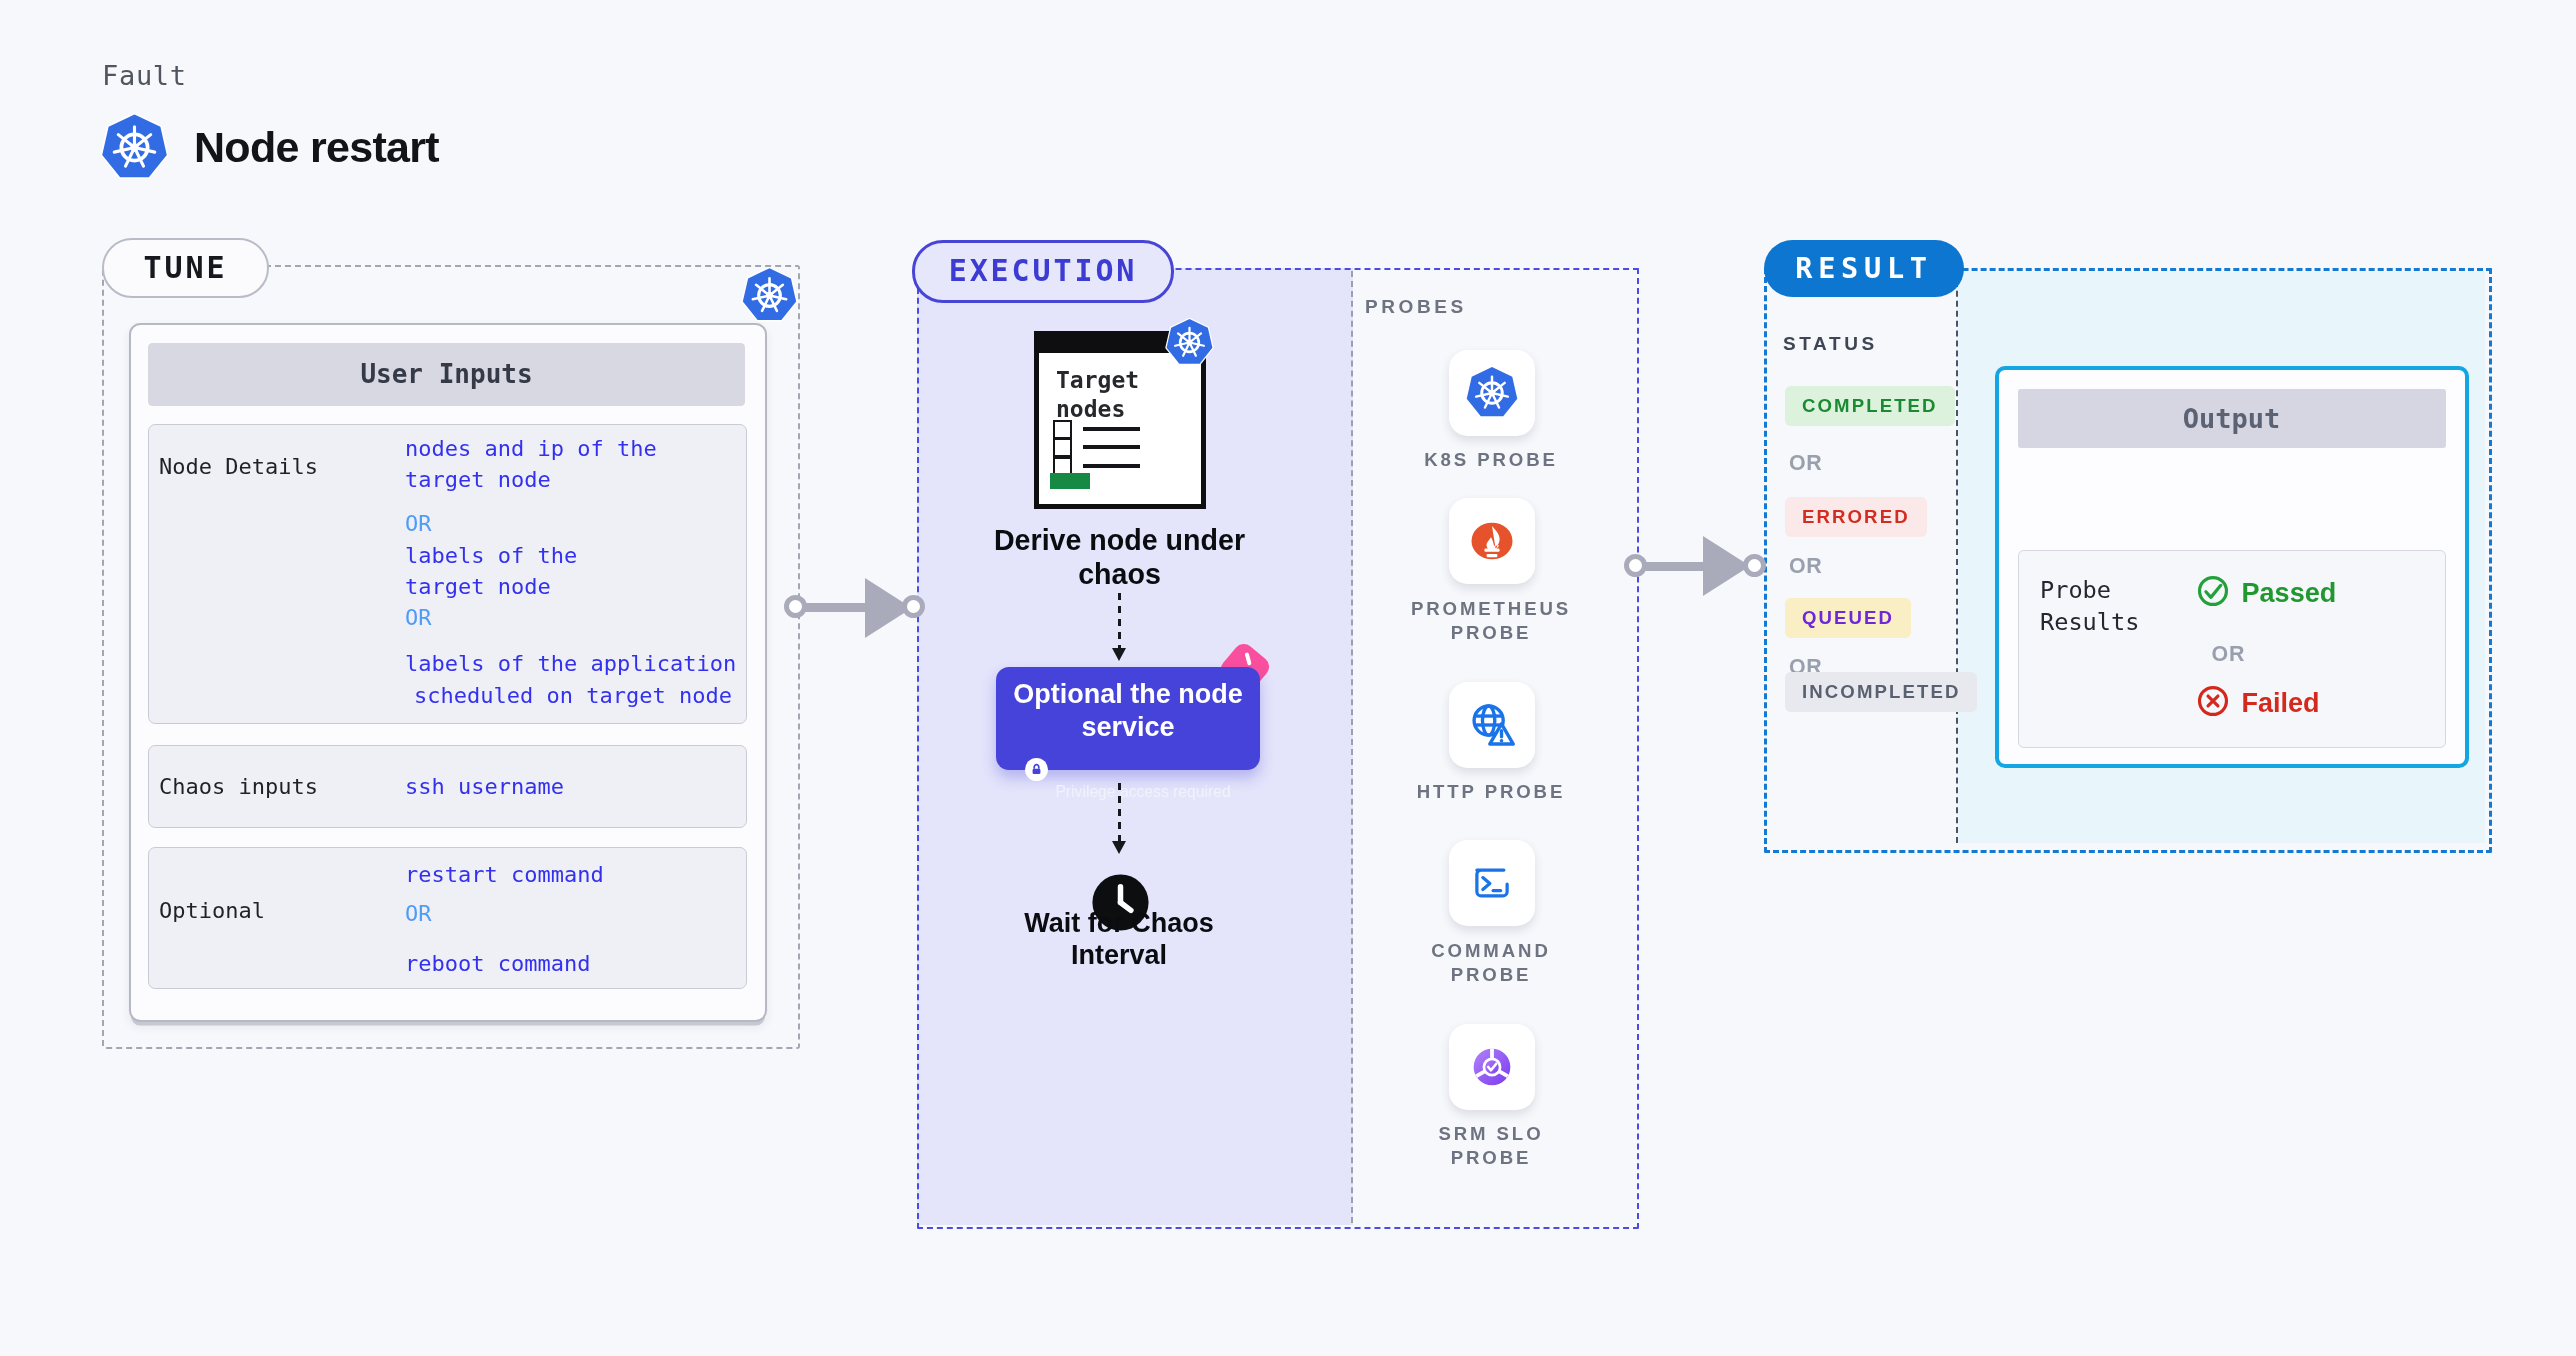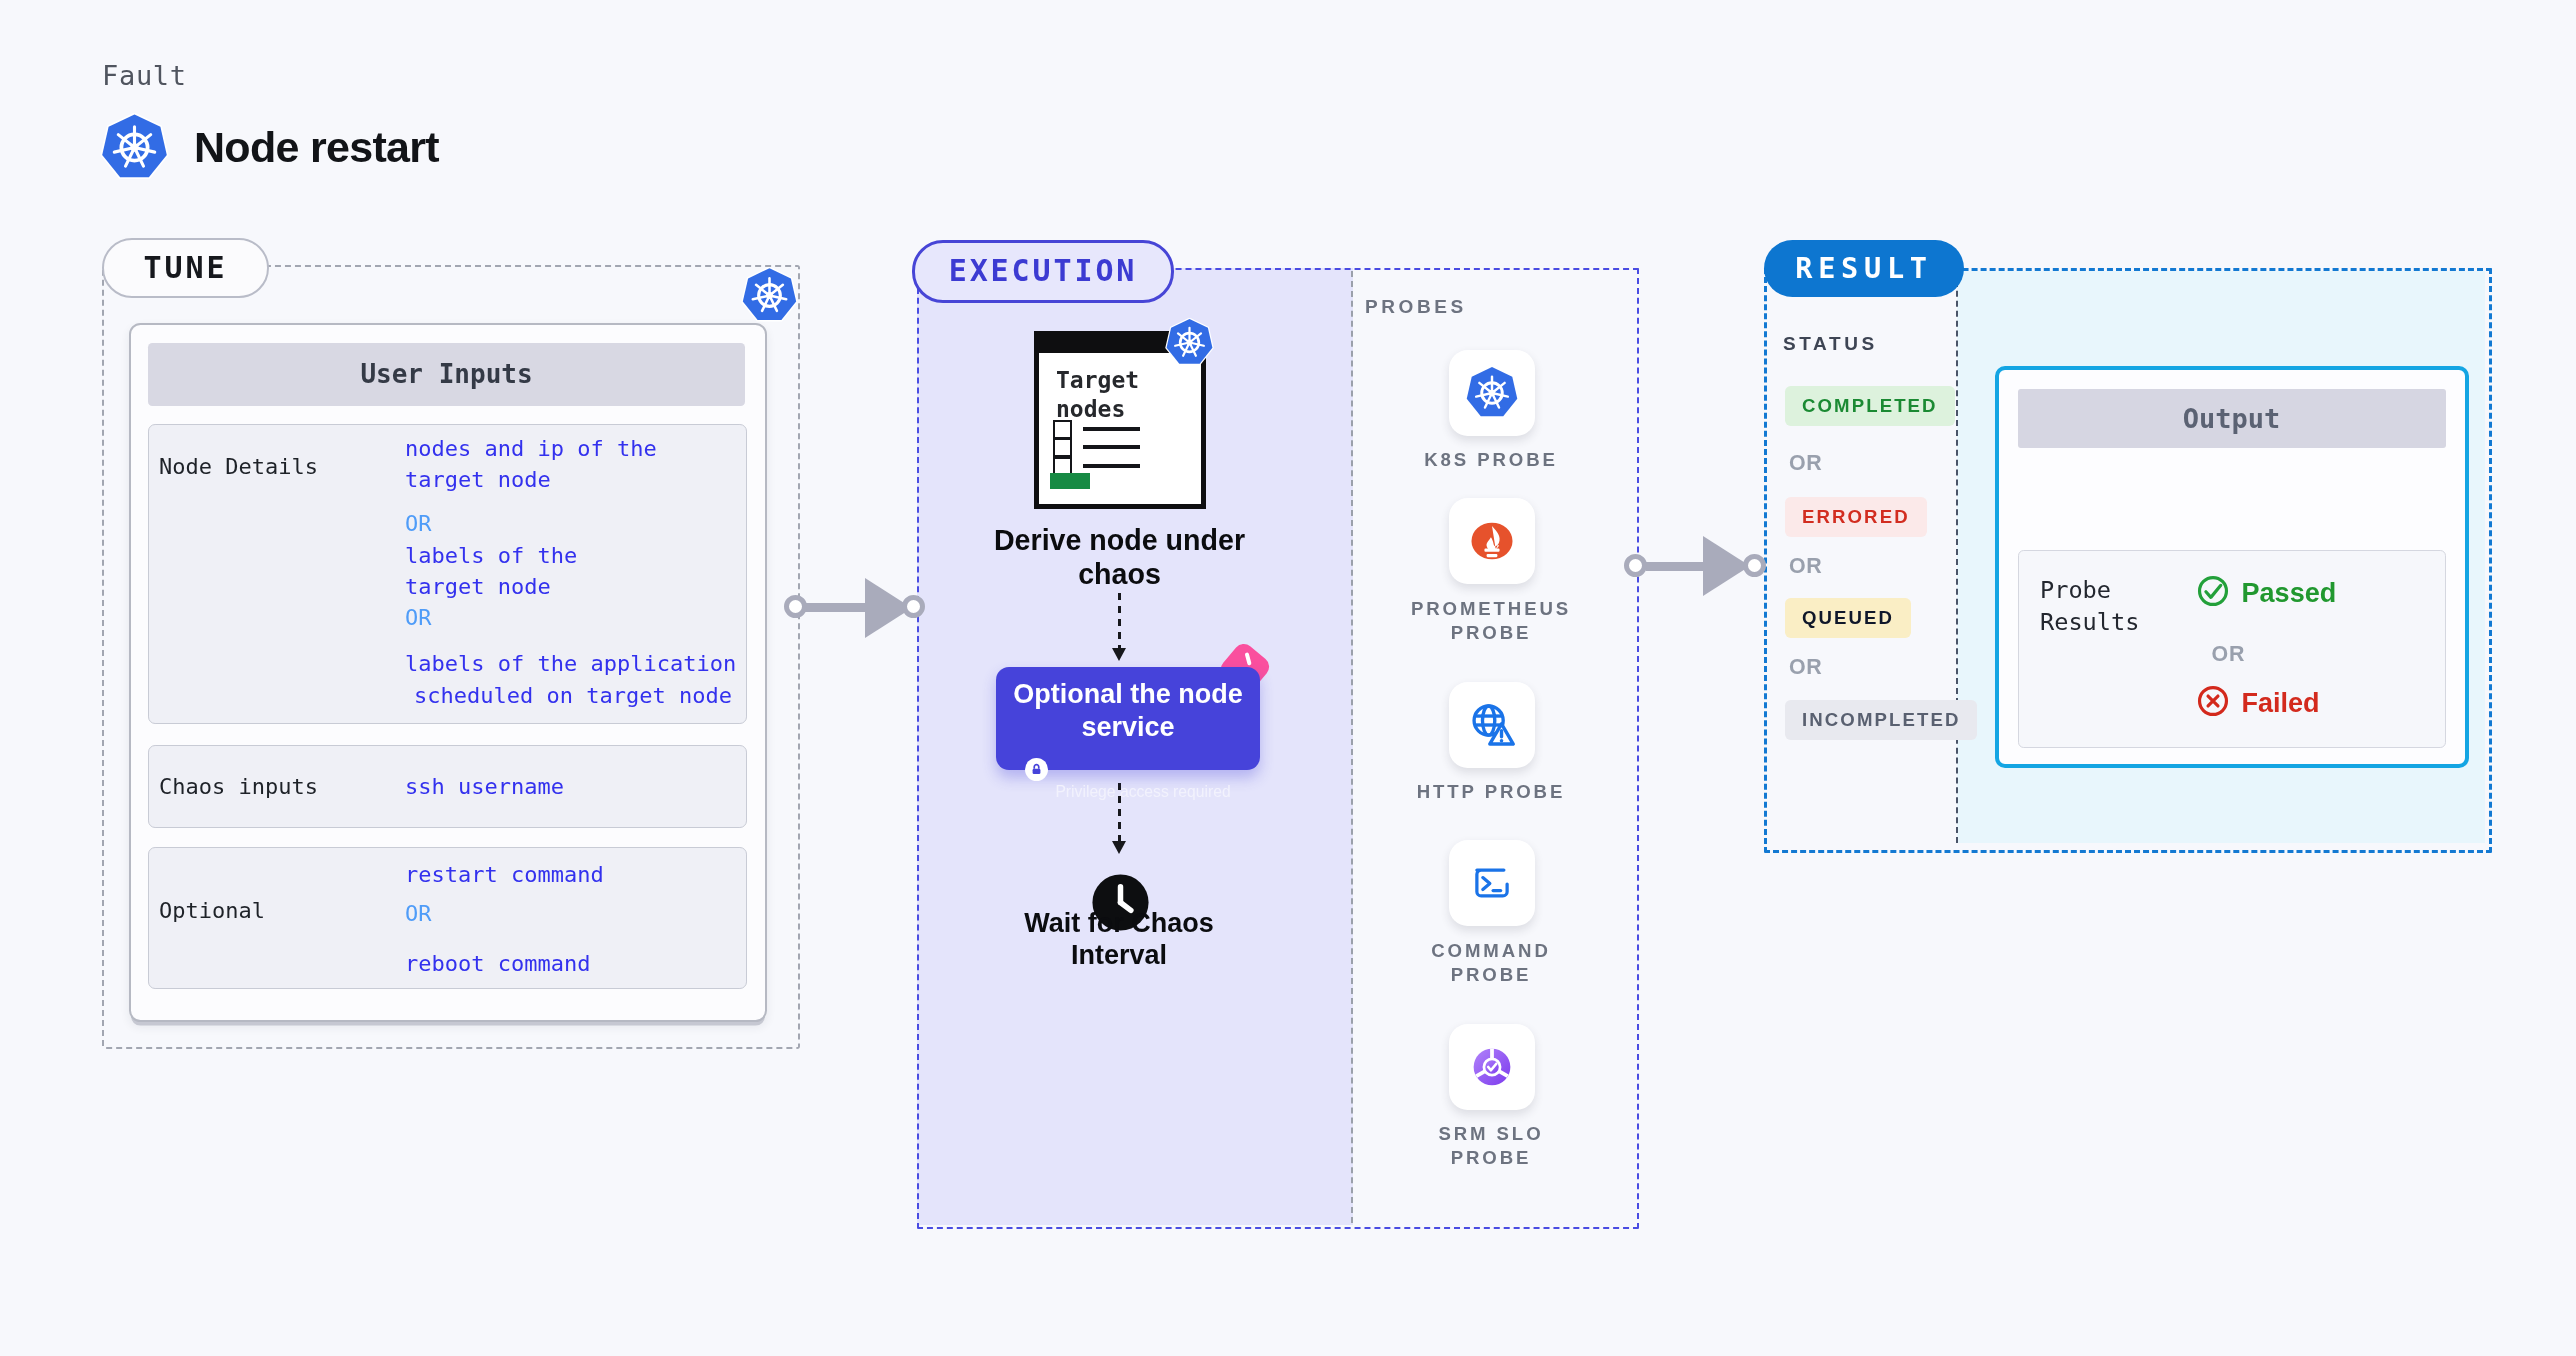--- a/index.html
+++ b/index.html
@@ -299,23 +299,23 @@
   <div class="abs result-frame"></div>
   <div class="abs result-sep"></div>
   <div class="abs pill result-pill mono">RESULT</div>
 
   <div class="abs status-heading">STATUS</div>
 
   <div class="abs status-badge" style="top: 386px; background: rgb(221, 242, 221); color: rgb(27, 138, 51);">COMPLETED</div>
   <div class="abs or-gray" style="top:451px">OR</div>
   <div class="abs status-badge" style="top: 497px; background: rgb(251, 233, 233); color: rgb(210, 45, 32);">ERRORED</div>
   <div class="abs or-gray" style="top:554px">OR</div>
-  <div class="abs status-badge" style="top: 598px; background: rgb(250, 238, 197); color: #0f172a;">QUEUED</div>
+  <div class="abs status-badge" style="top: 598px; background: rgb(250, 238, 197); color: #6d28d9;">QUEUED</div>
   <div class="abs or-gray" style="top:655px">OR</div>
-  <div class="abs status-badge" style="top: 700px; background: rgb(232, 233, 239); color: rgb(89, 96, 112);">INCOMPLETED</div>
+  <div class="abs status-badge" style="top: 672px; background: rgb(232, 233, 239); color: rgb(89, 96, 112);">INCOMPLETED</div>
 
   <div class="abs output-card">
     <div class="abs output-header mono">Output</div>
     <div class="abs output-row" style="top:180px;height:196px">
       <div class="abs mono out-label" style="left:21.4px;top:24px">
         <div>Probe</div>
         <div>Results</div>
       </div>
       <svg class="abs" style="left:177px;top:23px" width="34" height="34" viewBox="0 0 48 48">
         <circle cx="24" cy="24" r="19" fill="none" stroke="#23a03a" stroke-width="4.5"></circle>

